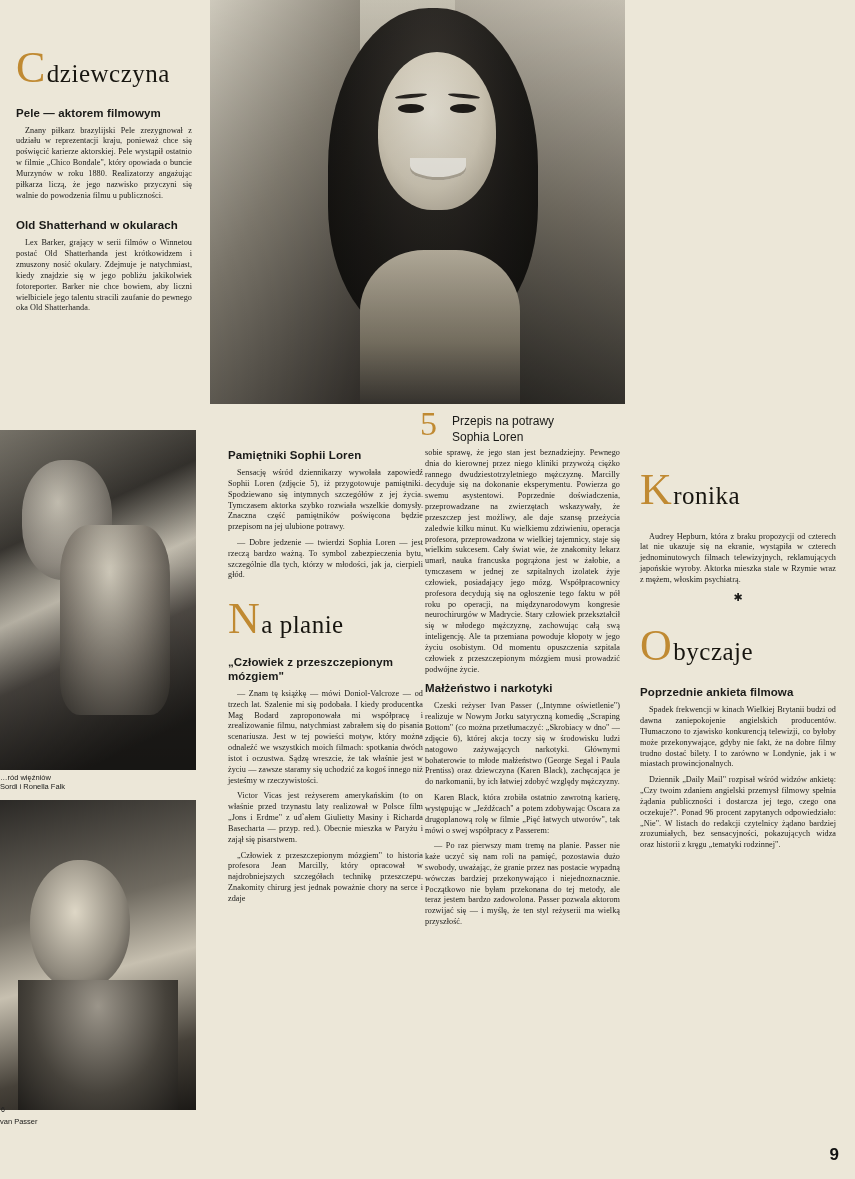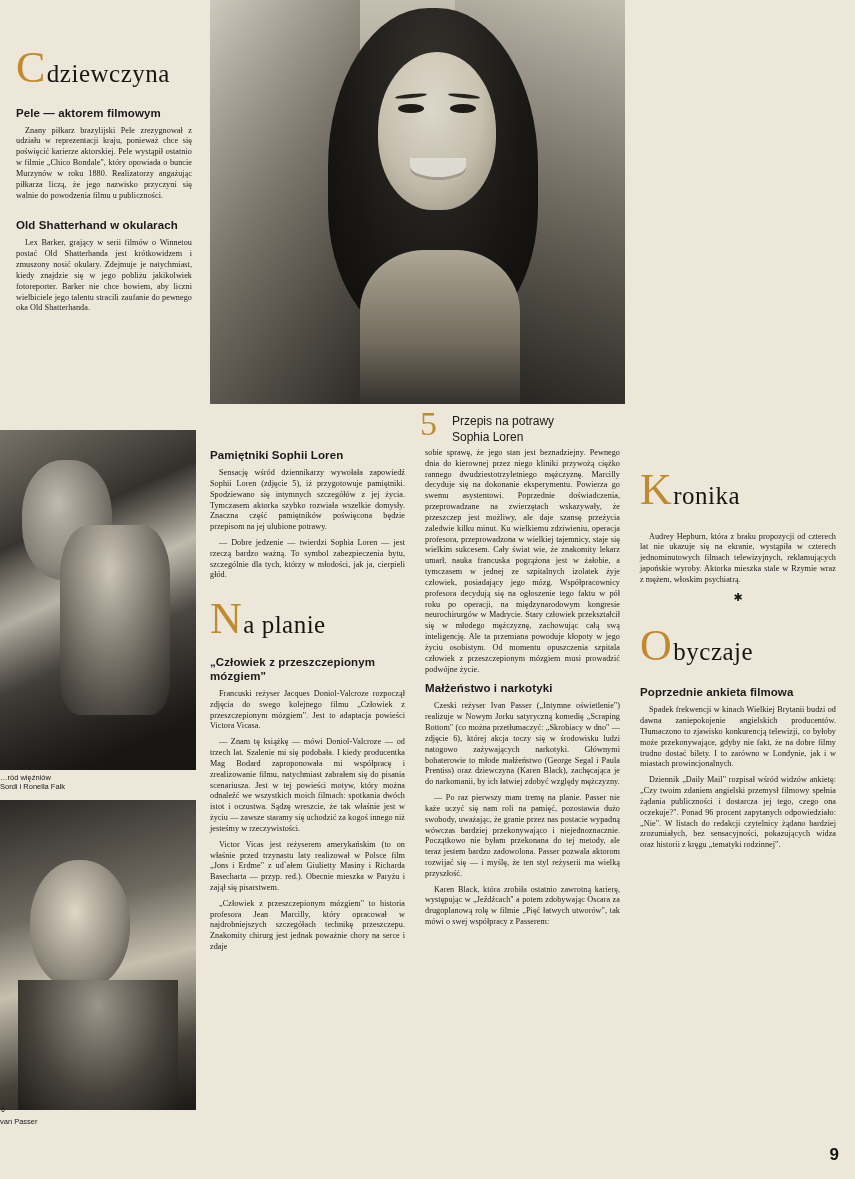--- a/index.html
+++ b/index.html
@@ -149,51 +149,50 @@
     <div style="position:absolute;left:150px;top:250px;width:160px;height:154px;background:linear-gradient(180deg,#cfc6b2 0%,#8e8674 60%,#44403a 100%);border-radius:40% 40% 0 0;"></div>
     <div style="position:absolute;left:0;top:0;width:100%;height:100%;background:linear-gradient(180deg,rgba(0,0,0,.05),rgba(0,0,0,.22));"></div>
   </div>
 
   <div class="orn5" style="left:420px;top:407px;">5</div>
   <div class="cap-sophia" style="left:452px;top:413px;width:180px;">
     <span>Przepis na potrawy</span><br>
     <span>Sophia Loren</span>
   </div>
 
-  <div class="col" style="left:210px;top:448px;width:195px;">
+  <div class="col" style="left:228px;top:448px;width:195px;">
     <div class="sub-head">Pamiętniki Sophii Loren</div>
     <div class="body-text">
       <p>Sensację wśród dziennikarzy wywołała zapowiedź Sophii Loren (zdjęcie 5), iż przygotowuje pamiętniki. Spodziewano się intymnych szczegółów z jej życia. Tymczasem aktorka szybko rozwiała wszelkie domysły. Znaczna część pamiętników poświęcona będzie przepisom na jej ulubione potrawy.</p>
       <p>— Dobre jedzenie — twierdzi Sophia Loren — jest rzeczą bardzo ważną. To symbol zabezpieczenia bytu, szczególnie dla tych, którzy w młodości, jak ja, cierpieli głód.</p>
     </div>
 
     <div class="disp" style="margin:18px 0 16px 0;">
       <span class="cap">N</span>
         <span class="rest">a planie</span>
     </div>
 
     <div class="sub-head">„Człowiek z przeszczepionym mózgiem"</div>
     <div class="body-text">
-      <p>Francuski reżyser Jacques Doniol-Valcroze rozpoczął zdjęcia do swego kolejnego filmu „Człowiek z przeszczepionym mózgiem". Jest to adaptacja powieści Victora Vicasa.</p>
       <p>— Znam tę książkę — mówi Doniol-Valcroze — od trzech lat. Szalenie mi się podobała. I kiedy producentka Mag Bodard zaproponowała mi współpracę i zrealizowanie filmu, natychmiast zabrałem się do pisania scenariusza. Jest w tej powieści motyw, który można odnaleźć we wszystkich moich filmach: spotkania dwóch istot i oczustwa. Sądzę wreszcie, że tak właśnie jest w życiu — zawsze staramy się uchodzić za kogoś innego niż jesteśmy w rzeczywistości.</p>
       <p>Victor Vicas jest reżyserem amerykańskim (to on właśnie przed trzynastu laty realizował w Polsce film „Jons i Erdme" z ud`ałem Giulietty Masiny i Richarda Basecharta — przyp. red.). Obecnie mieszka w Paryżu i zajął się pisarstwem.</p>
       <p>„Człowiek z przeszczepionym mózgiem" to historia profesora Jean Marcilly, który opracował w najdrobniejszych szczegółach technikę przeszczepu. Znakomity chirurg jest jednak poważnie chory na serce i zdaje</p>
     </div>
   </div>
 
   <div class="col" style="left:425px;top:448px;width:195px;">
     <div class="body-text">
       <p class="noind">sobie sprawę, że jego stan jest beznadziejny. Pewnego dnia do kierownej przez niego kliniki przywożą ciężko rannego dwudziestotrzyletniego mężczyznę. Marcilly decyduje się na dokonanie eksperymentu. Powierza go swemu asystentowi. Poprzednie doświadczenia, przeprowadzane na zwierzętach wskazywały, że przeszczep jest możliwy, ale daje szansę przeżycia zaledwie kilku minut. Ku wielkiemu zdziwieniu, operacja profesora, przeprowadzona w wielkiej tajemnicy, staje się wielkim sukcesem. Cały świat wie, że znakomity lekarz umarł, nauka francuska pogrążona jest w żałobie, a tymczasem w jednej ze szpitalnych izolatek żyje człowiek, posiadający jego mózg. Współpracownicy profesora decydują się na ogłoszenie tego faktu w pół roku po operacji, na międzynarodowym kongresie neurochirurgów w Madrycie. Stary człowiek przekształcił się w młodego mężczyznę, zachowując całą swą inteligencję. Ale ta przemiana powoduje kłopoty w jego życiu osobistym. Od momentu opuszczenia szpitala człowiek z przeszczepionym mózgiem musi prowadzić podwójne życie.</p>
     </div>
 
     <div class="sub-head" style="margin-top:6px;">Małżeństwo i narkotyki</div>
     <div class="body-text">
       <p>Czeski reżyser Ivan Passer („Intymne oświetlenie") realizuje w Nowym Jorku satyryczną komedię „Scraping Bottom" (co można przetłumaczyć: „Skrobiacy w dno" — zdjęcie 6), której akcja toczy się w środowisku ludzi natogowo zażywających narkotyki. Głównymi bohaterowie to młode małżeństwo (George Segal i Paula Prentiss) oraz dziewczyna (Karen Black), zachęcająca je do narkomanii, by ich łatwiej zdobyć względy mężczyzny.</p>
+      <p>Karen Black, która zrobiła ostatnio zawrotną karierę, występując w „Jeźdźcach" a potem zdobywając Oscara za drugoplanową rolę w filmie „Pięć łatwych utworów", tak mówi o swej współpracy z Passerem:</p>
       <p>— Po raz pierwszy mam tremę na planie. Passer nie każe uczyć się nam roli na pamięć, pozostawia dużo swobody, uważając, że granie przez nas postacie wypadną wówczas bardziej przekonywająco i niejednoznacznie. Początkowo nie byłam przekonana do tej metody, ale teraz jestem bardzo zadowolona. Passer pozwala aktorom rozwijać się — i myślę, że ten styl reżyserii ma wielką przyszłość.</p>
-      <p>Karen Black, która zrobiła ostatnio zawrotną karierę, występując w „Jeźdźcach" a potem zdobywając Oscara za drugoplanową rolę w filmie „Pięć łatwych utworów", tak mówi o swej współpracy z Passerem:</p>
     </div>
   </div>
 
   <div class="col" style="left:640px;top:470px;width:196px;">
     <div class="disp" style="margin-bottom:22px;">
       <span class="cap">K</span>
         <span class="rest">ronika</span>
     </div>
     <div class="body-text">
       <p>Audrey Hepburn, która z braku propozycji od czterech lat nie ukazuje się na ekranie, wystąpiła w czterech jednominutowych filmach telewizyjnych, reklamujących japońskie wyroby. Aktorka mieszka stale w Rzymie wraz z mężem, włoskim psychiatrą.</p>

